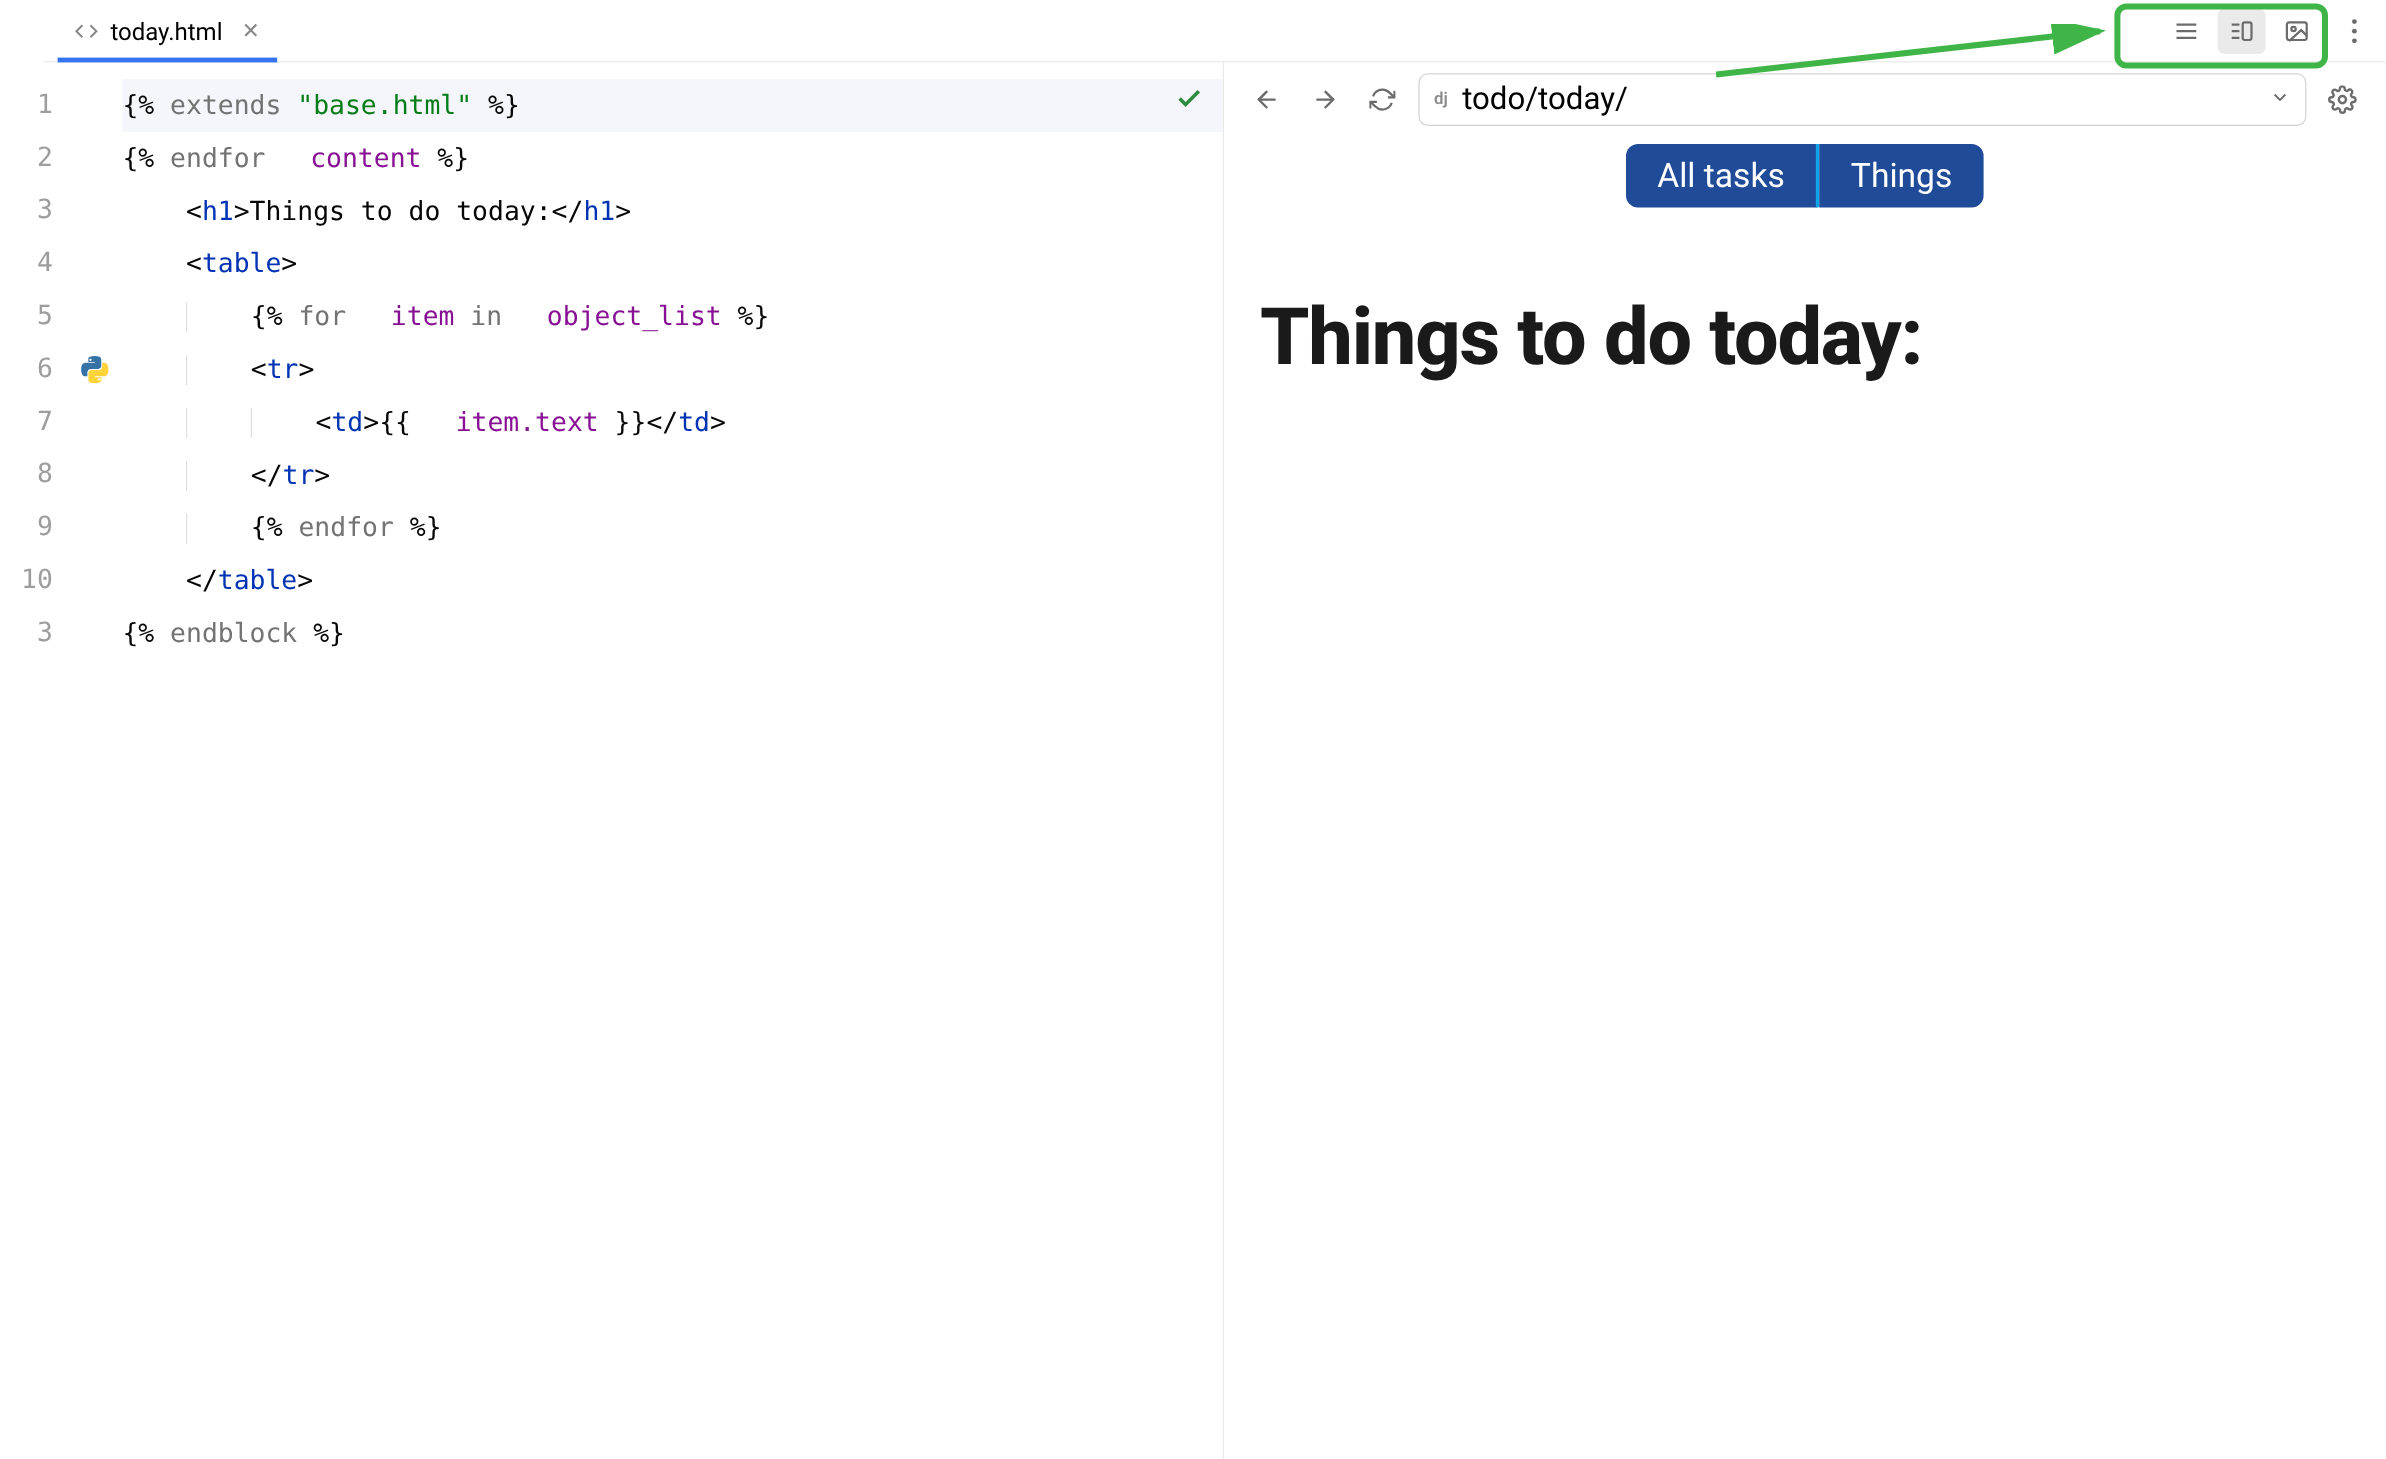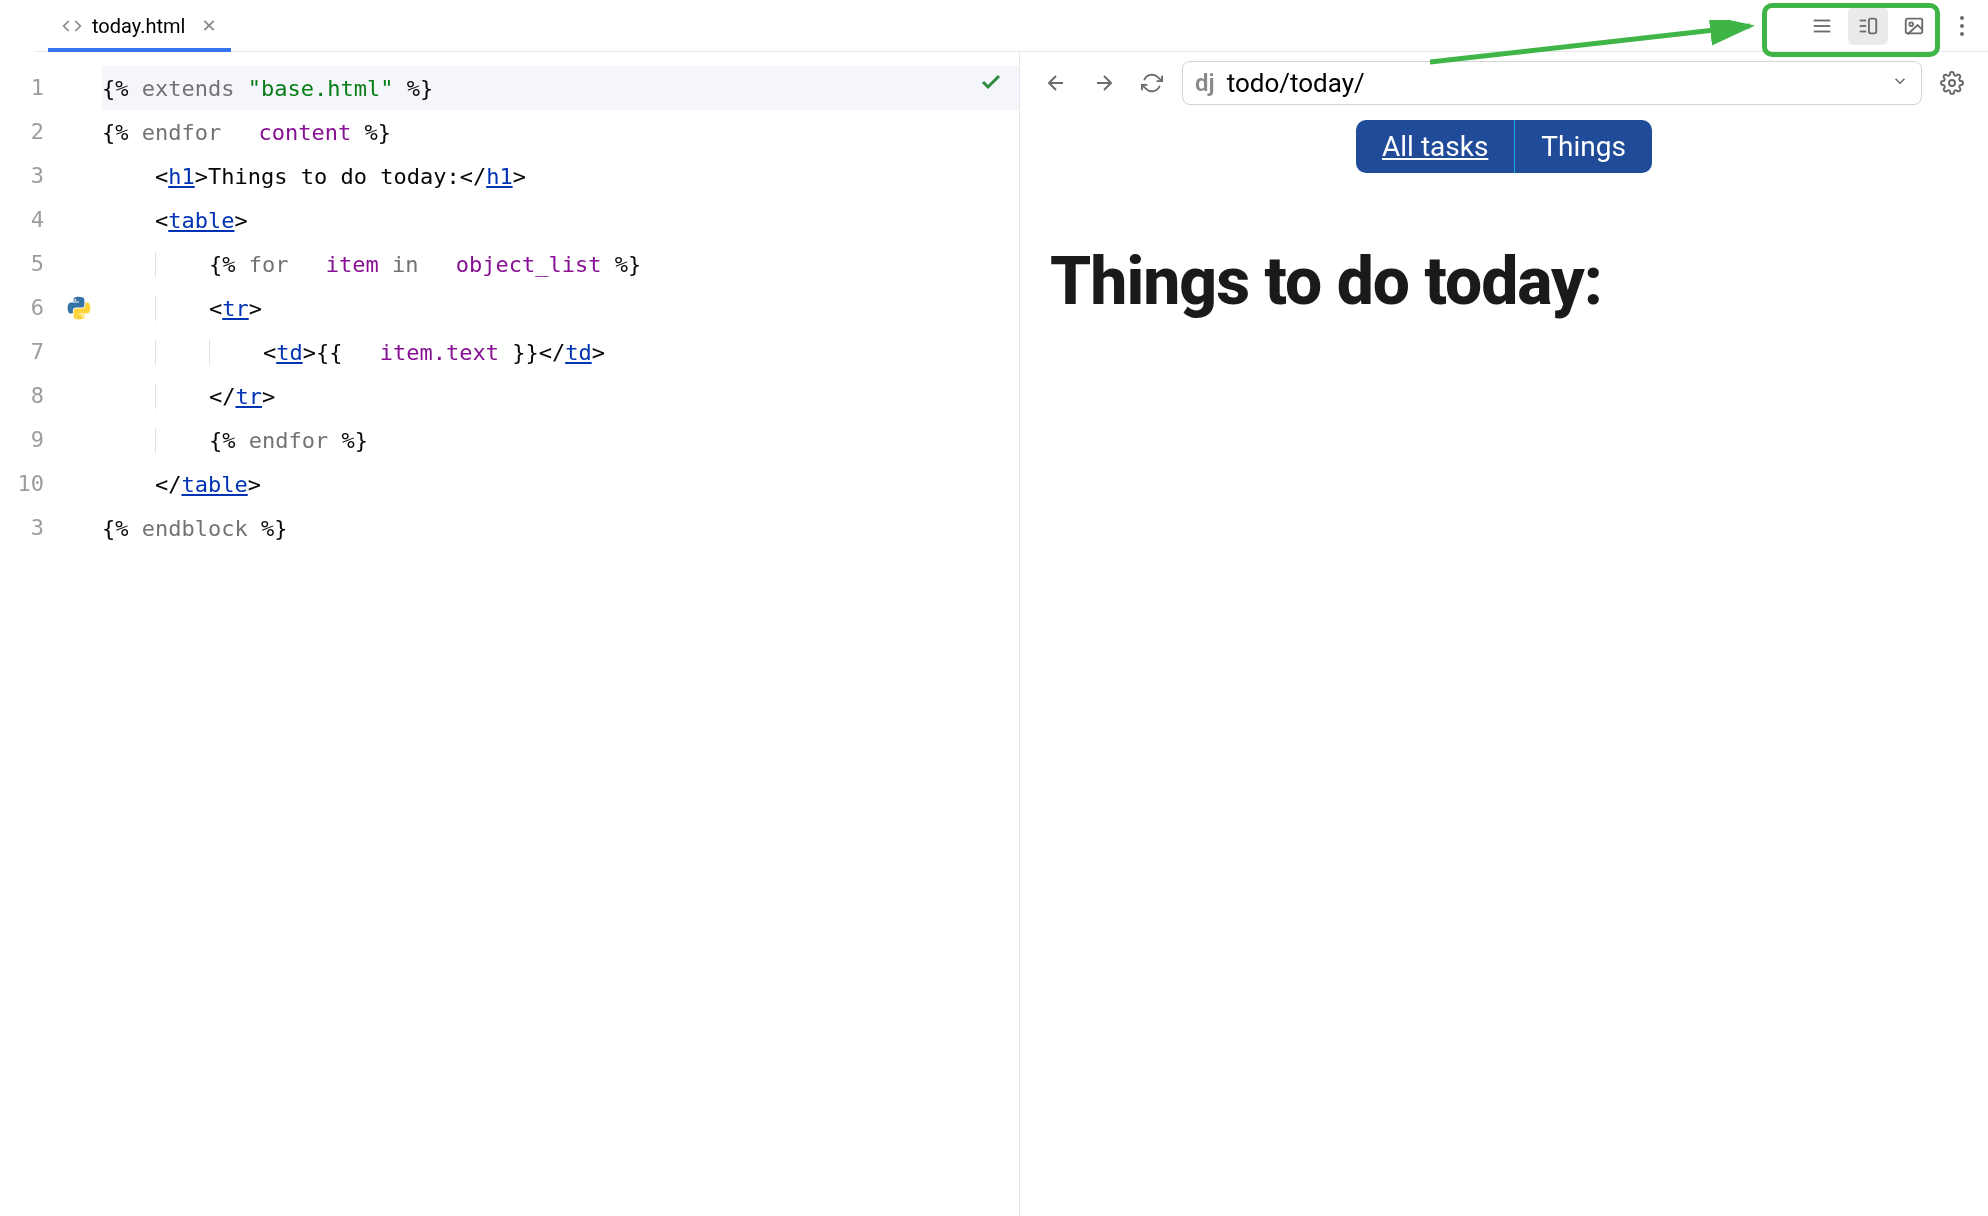--- a/index.html
+++ b/index.html
@@ -34,44 +34,44 @@
   .gutter { width:56px; text-align:right; color:#9d9d9d; font-family:ui-monospace,Menlo,Consolas,monospace; font-size:22px; padding-top:14px; }
   .gutter .ln { height:44px; line-height:44px; padding-right:12px; }
   .code-area { flex:1; position:relative; padding-top:14px; }
   .line { display:flex; height:44px; align-items:center; font-family:ui-monospace,Menlo,Consolas,monospace; font-size:22px; white-space:pre; }
   .line1-bg { position:absolute; left:0; right:0; top:14px; height:44px; background:#f4f6fb; z-index:0; }
   .code-row { position:relative; z-index:1; display:flex; }
   .gutter-ico { width:46px; display:flex; align-items:center; justify-content:center; }
   .ed-body { display:flex; }
   .check { position:absolute; right:16px; top:18px; z-index:2; }
   
-  .t-tag  { color:#0033b3;text-decoration:underline; }
+  .t-tag  { color:#0033b3; }
   .t-keyw { color:#737373; font-weight:500; }
   .t-str  { color:#067d17; }
   .t-id   { color:#871094;margin-left:24px; }
   .t-txt  { color:#060606; }
   .t-punct{ color:#060606; }
   .t-delim{ color:#060606; }
   .guide { border-left:1px solid #e0e0e0; display:inline-block; }
 
   
   .prev-toolbar { height:62px; display:flex; align-items:center; gap:12px; padding:0 18px; border-bottom:1px solid #fff; }
   .pbtn { width:36px; height:36px; display:flex; align-items:center; justify-content:center; border-radius:6px; }
   .pbtn svg { stroke:#6b6b6b; }
   .addr { flex:1; height:44px; border:1px solid #d3d3d3; border-radius:8px; display:flex; align-items:center; padding:0 12px; gap:12px; background:#fff; }
-  .addr .dj { color:#8a8a8a; font-weight:600; font-size:24px; }
+  .addr .dj { color:#8a8a8a; font-weight:600; font-size:14px; }
   .addr .url { font-size:26px; color:#000; flex:1; }
   .addr .chev { color:#6b6b6b; }
   .gear { width:36px; height:36px; display:flex; align-items:center; justify-content:center; }
 
   
   .prev-body { flex:1; padding:0 30px; }
   .nav-btns { display:flex; justify-content:center; margin-top:6px; }
   .nav-btns .btn { background:#1f4b99; color:#fff; font-size:28px; padding:10px 26px; cursor:pointer; }
-  .nav-btns .btn:first-child { border-top-left-radius:10px; border-bottom-left-radius:10px; border-right:1px solid #0ea5e9;text-decoration:underline; }
+  .nav-btns .btn:first-child { border-top-left-radius:10px; border-bottom-left-radius:10px; border-right:3px solid #0ea5e9; }
   .nav-btns .btn:last-child { border-top-right-radius:10px; border-bottom-right-radius:10px; }
   .h1-prev { font-size:66px; font-weight:800; margin-top:70px; letter-spacing:-1px; color:#1a1a1a; }
 </style>
 </head>
 <body>
 <div class="app">
 
 <div class="annot-box"></div>
 <svg class="annot-arrow" viewBox="0 0 330 50">
   <defs>

